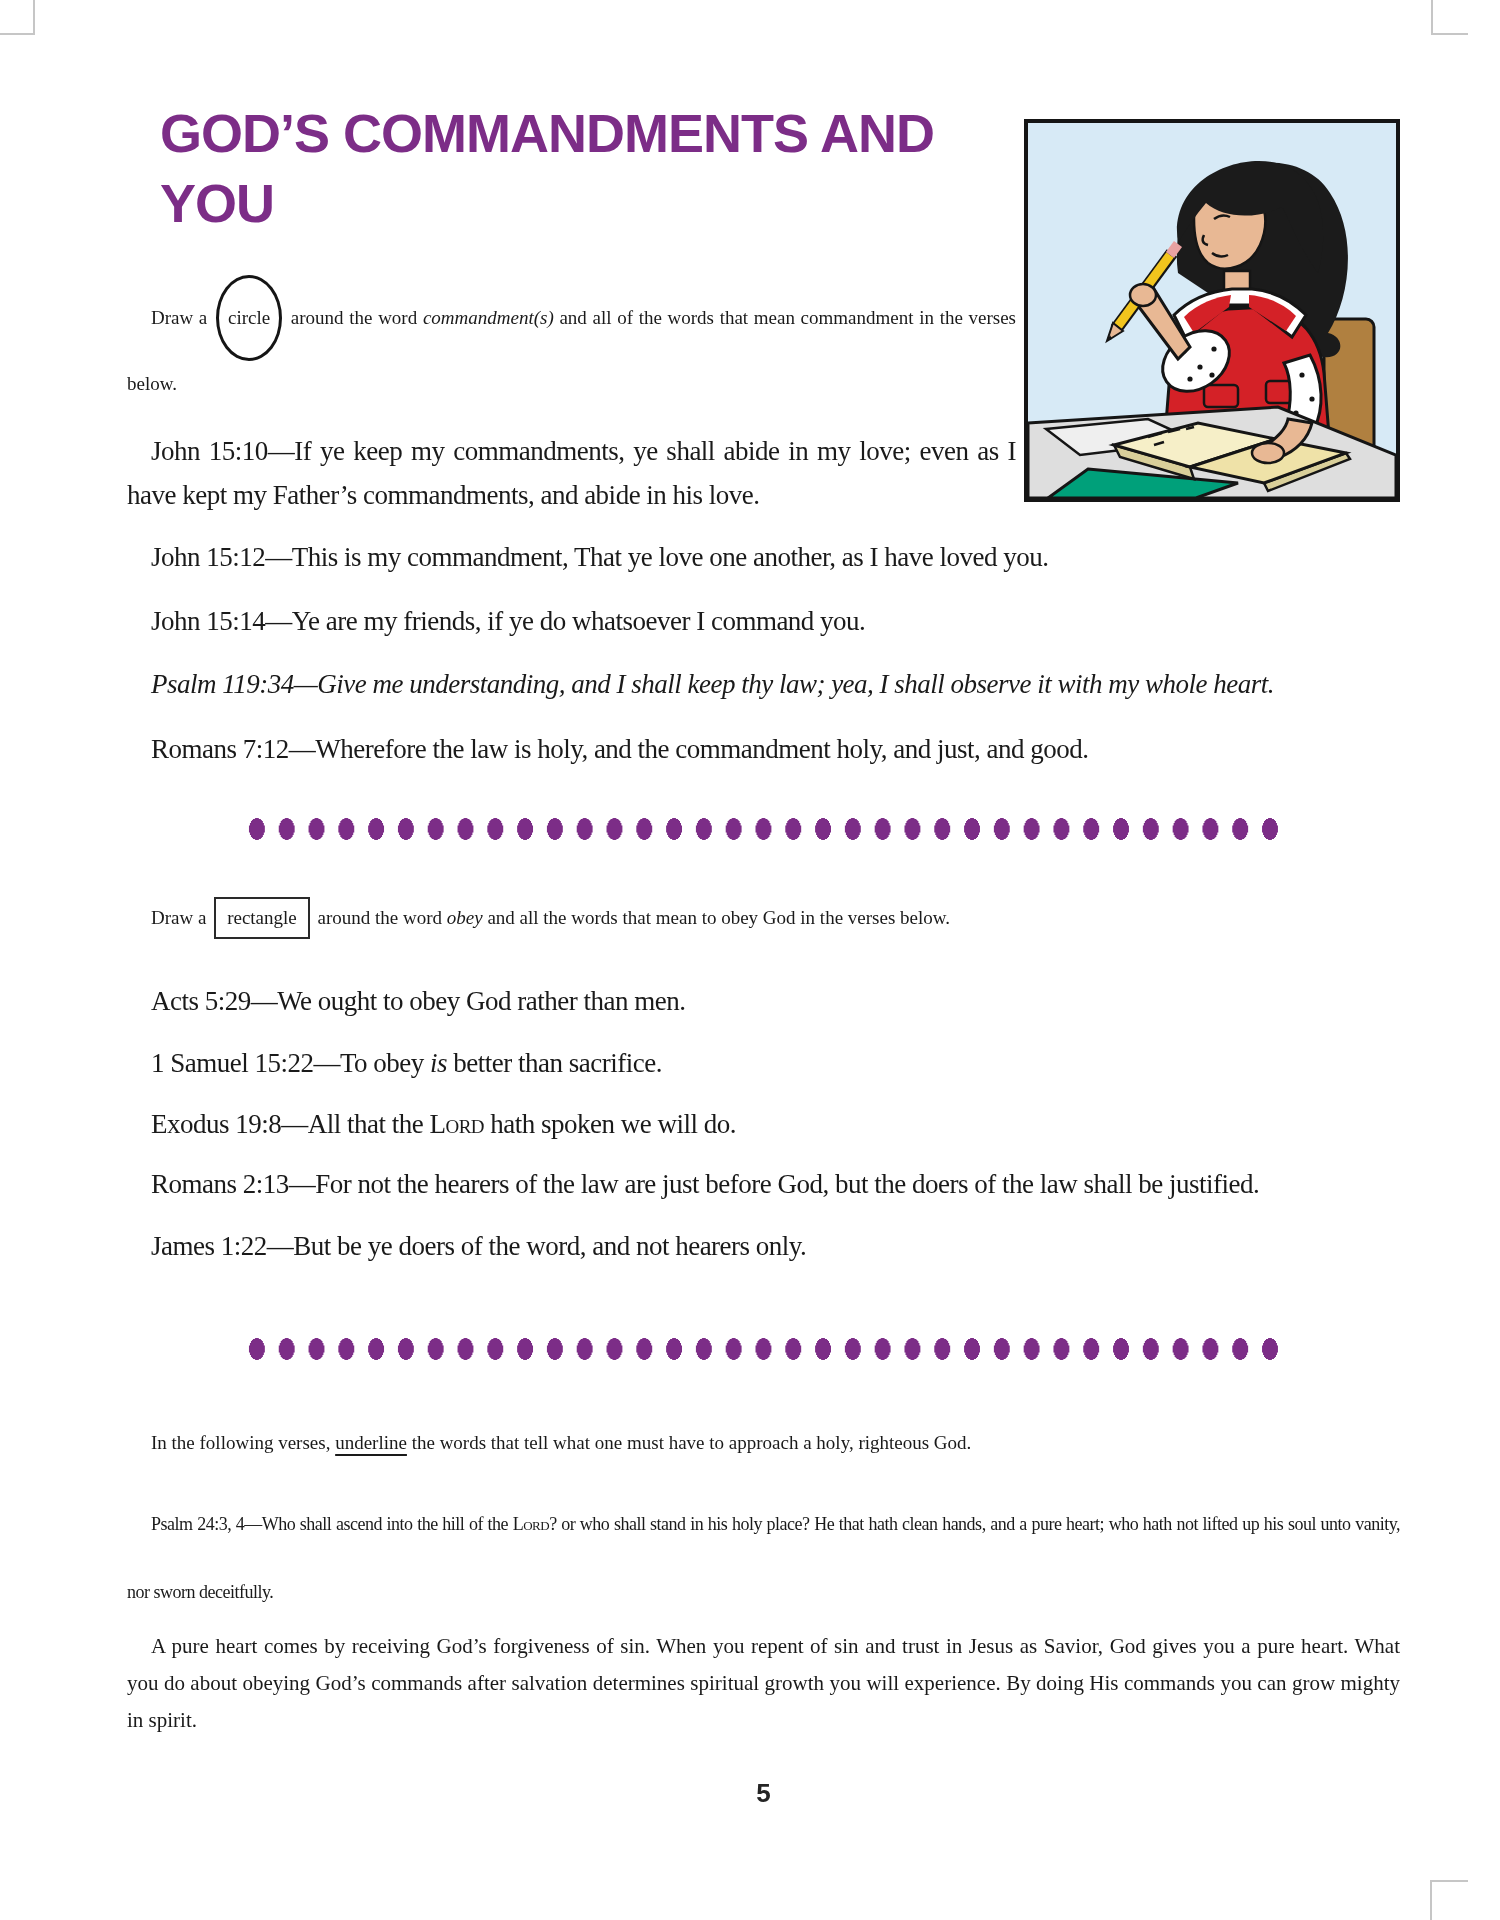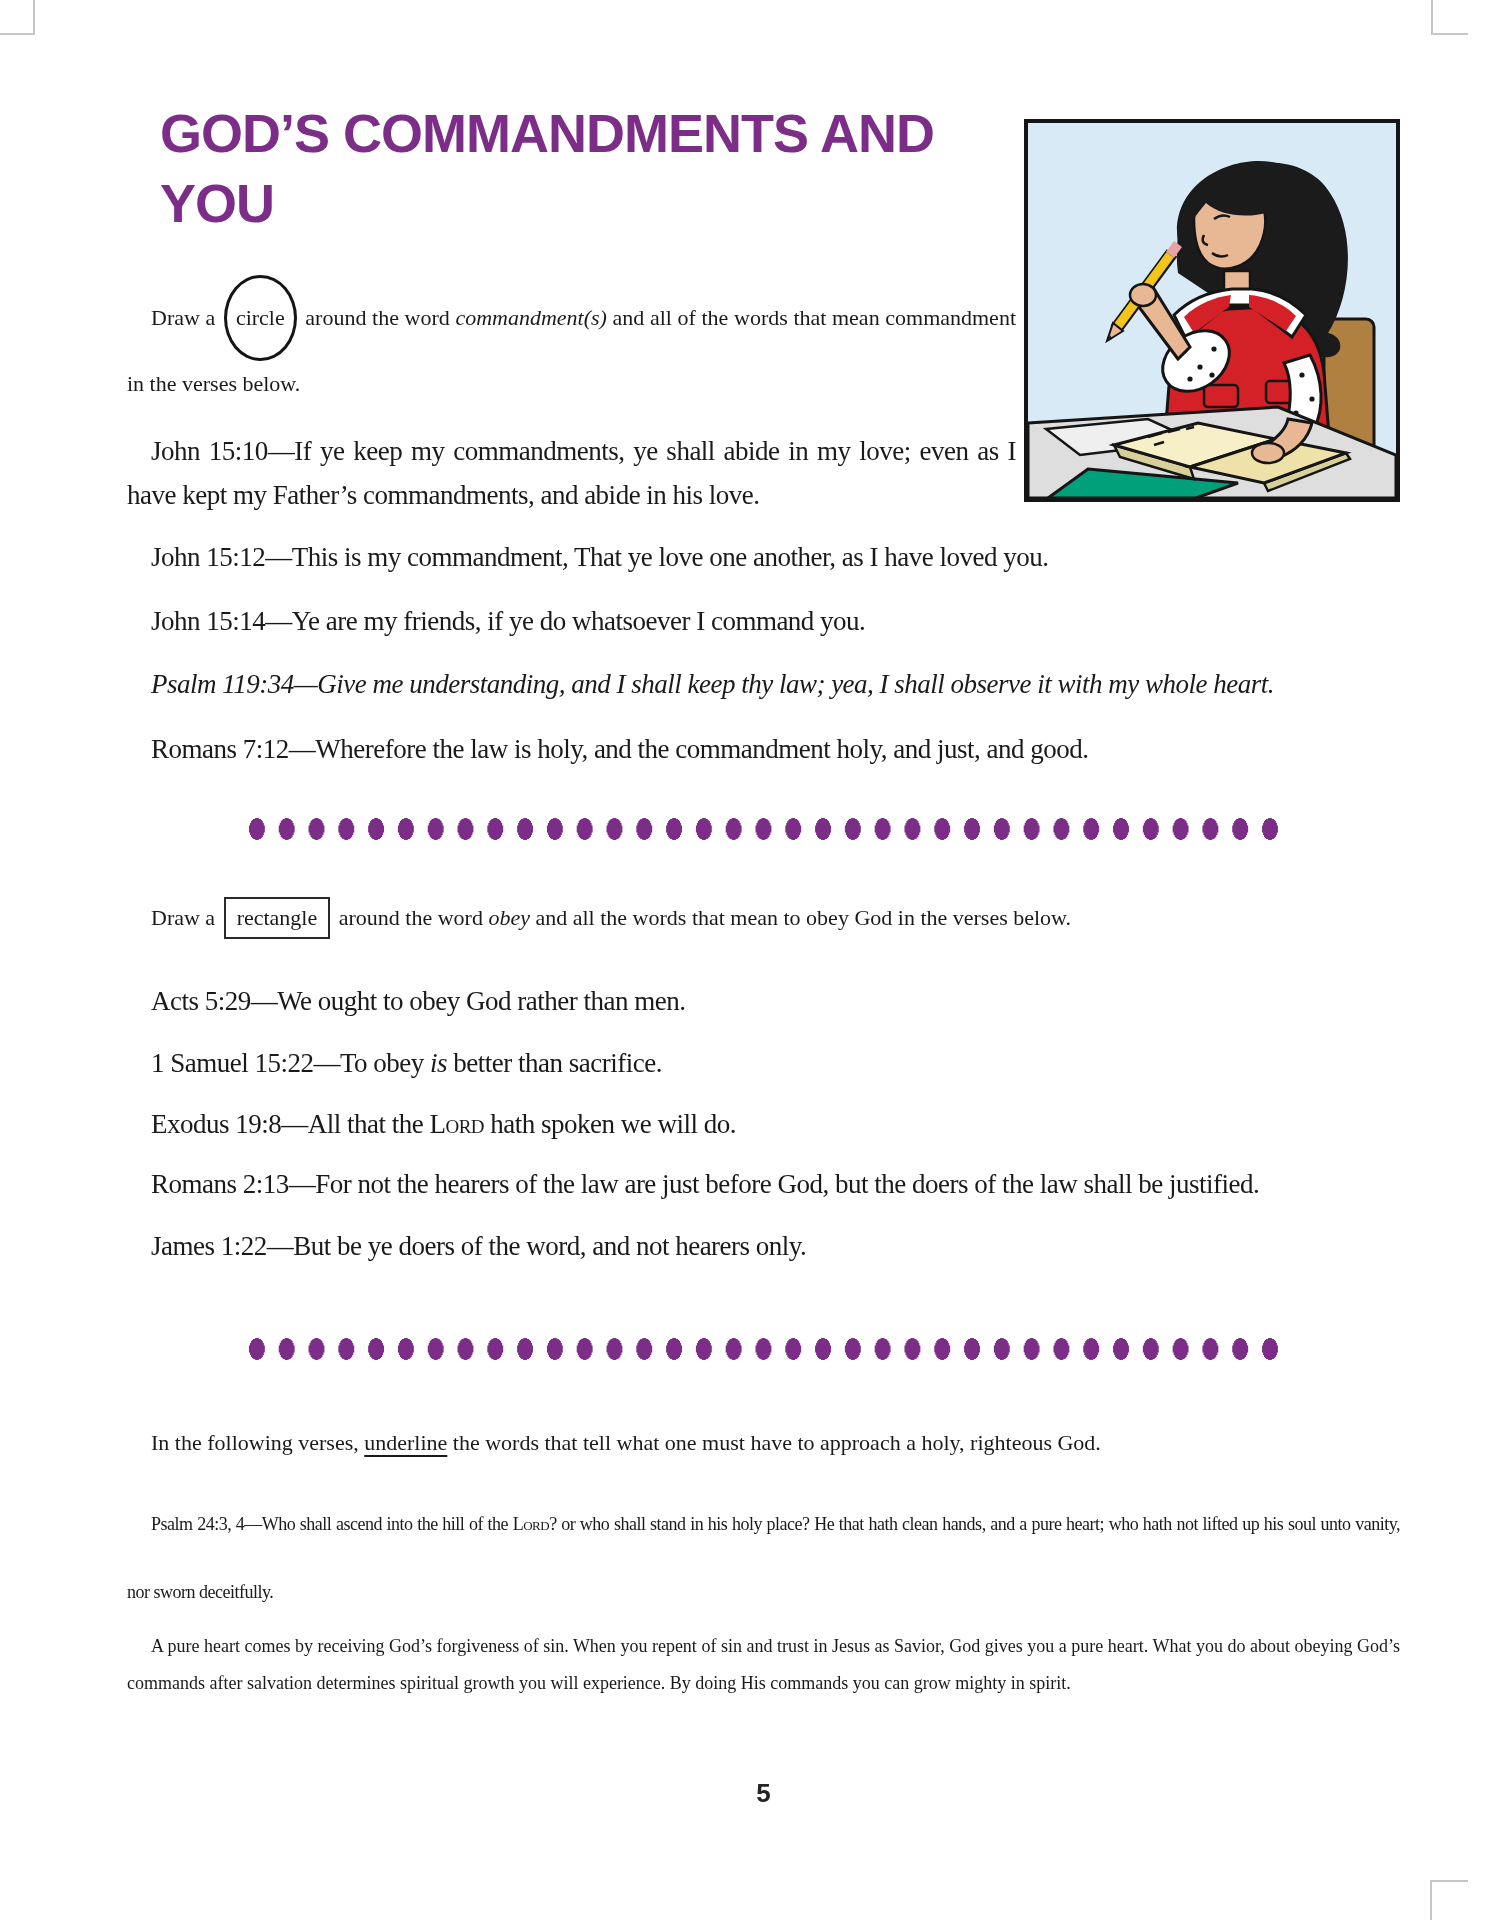--- a/index.html
+++ b/index.html
@@ -5,38 +5,38 @@
   html,body{margin:0;padding:0;background:#ffffff;}
   .page{position:relative;width:1468px;height:1920px;background:#ffffff;
         font-family:"Liberation Serif",serif;color:#1a1a1a;overflow:hidden;}
   .content{position:absolute;left:127px;top:0;width:1273px;height:1920px;}
 
   h1.title{margin:98px 0 0 33px;font-family:"Liberation Sans",sans-serif;
            font-weight:700;font-size:54px;line-height:70px;letter-spacing:-1px;
            color:#7c2d87;}
 
   p{margin:0;}
-  .intro{font-size:22px;text-indent:24px;}
+  .intro{font-size:19px;text-indent:24px;}
   .intro1{margin-top:47px;line-height:66px;text-align:justify;}
   .intro2{margin-top:47px;line-height:60px;white-space:nowrap;}
   .intro3{margin-top:60px;line-height:44px;white-space:nowrap;}
 
   .verse{font-size:27px;line-height:44px;text-indent:24px;letter-spacing:-0.5px;}
   .oneline{white-space:nowrap;}
   .wrap{white-space:normal;text-align:justify;}
 
   .v-j14{margin-top:15px;}  .v-j1510{margin-top:12px;}
   .v-j1512{margin-top:18px;}.v-j1514{margin-top:20px;}
   .v-ps119{margin-top:19px;font-style:italic;}.v-ro712{margin-top:21px;}
   .v-acts{margin-top:31px;} .v-sam{margin-top:18px;}
   .v-exo{margin-top:17px;}  .v-ro213{margin-top:16px;}
   .v-jam{margin-top:18px;}
   .v-ps24{margin-top:25px;line-height:68px;text-align:justify;letter-spacing:-0.5px;
           font-size:18px;text-indent:24px;}
-  .closing{margin-top:2px;line-height:37px;text-align:justify;font-size:18px;
+  .closing{margin-top:2px;line-height:37px;text-align:justify;font-size:21px;
            text-indent:24px;font-family:Liberation Serif, serif;}
 
   .dots{height:24px;width:1044px;margin:46px auto 0;
         background:radial-gradient(8px 11px at 14.9px 12px,#7c2d87 97%,rgba(124,45,135,0) 100%);
         background-size:29.8px 24px;background-repeat:repeat-x;}
   .dots2{margin-top:69px;}
 
   .rt-italic{font-style:italic;}
   .rt-smallcaps{font-variant:small-caps;}
   .rt-underline{text-decoration:underline;text-decoration-thickness:2px;text-underline-offset:5px;}

